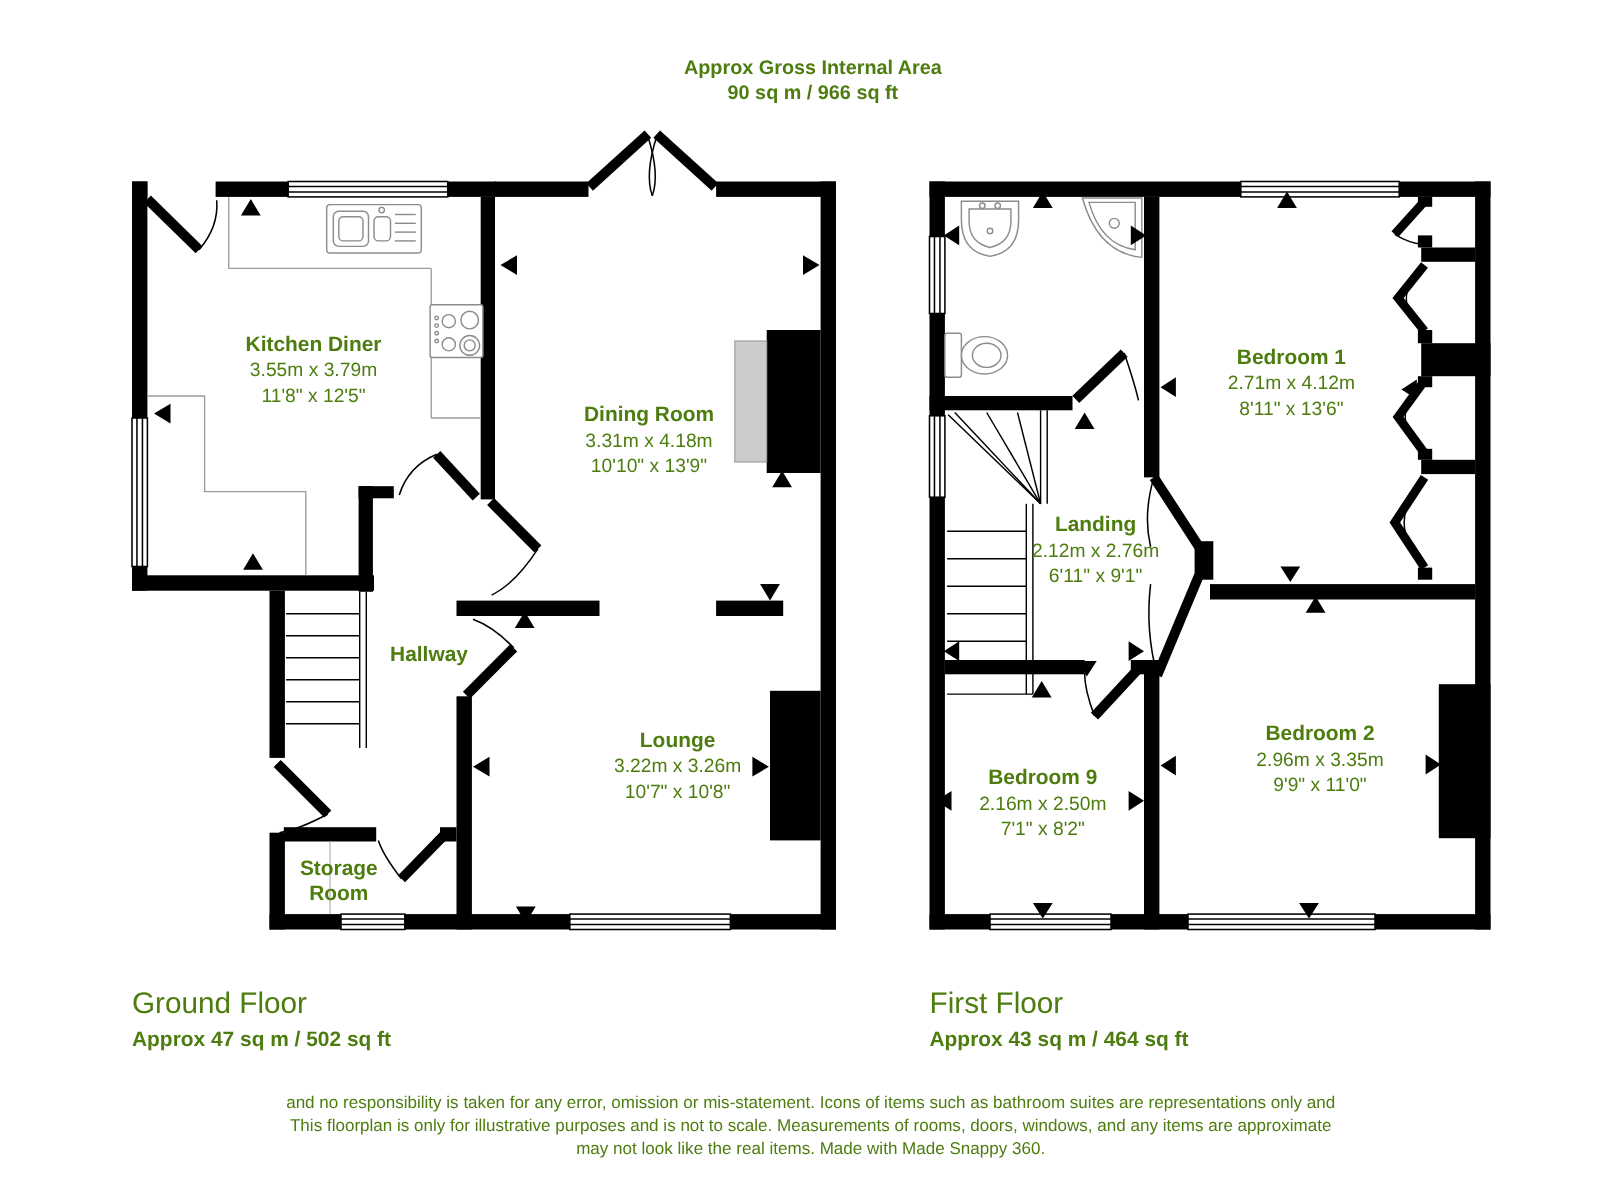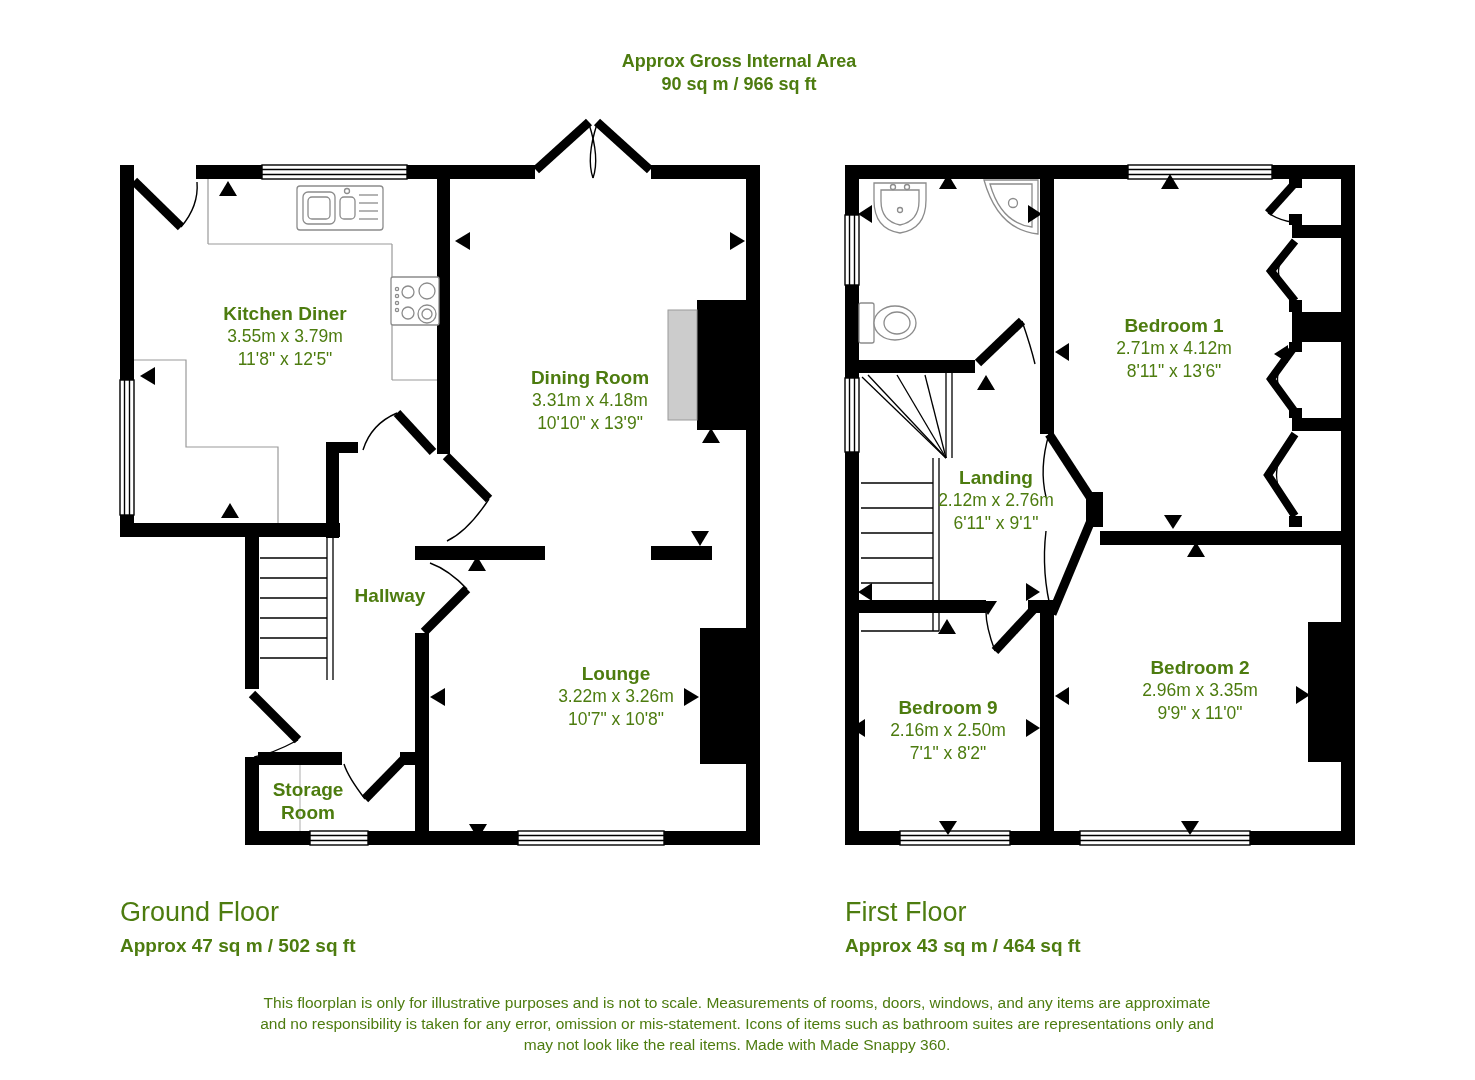--- a/index.html
+++ b/index.html
@@ -387,18 +387,18 @@
     <div class="fc-name">Ground Floor</div>
     <div class="fc-area">Approx 47 sq m / 502 sq ft</div>
   </div>
 
   <div class="floor-caption" style="left:845px;top:897px;">
     <div class="fc-name">First Floor</div>
     <div class="fc-area">Approx 43 sq m / 464 sq ft</div>
   </div>
 
   <div class="disclaimer">
+    <div>and no responsibility is taken for any error, omission or mis-statement. Icons of items such as bathroom suites are representations only and</div>
     <div>This floorplan is only for illustrative purposes and is not to scale. Measurements of rooms, doors, windows, and any items are approximate</div>
-    <div>and no responsibility is taken for any error, omission or mis-statement. Icons of items such as bathroom suites are representations only and</div>
     <div>may not look like the real items. Made with Made Snappy 360.</div>
   </div>
 
 </div>
 
 </body></html>

